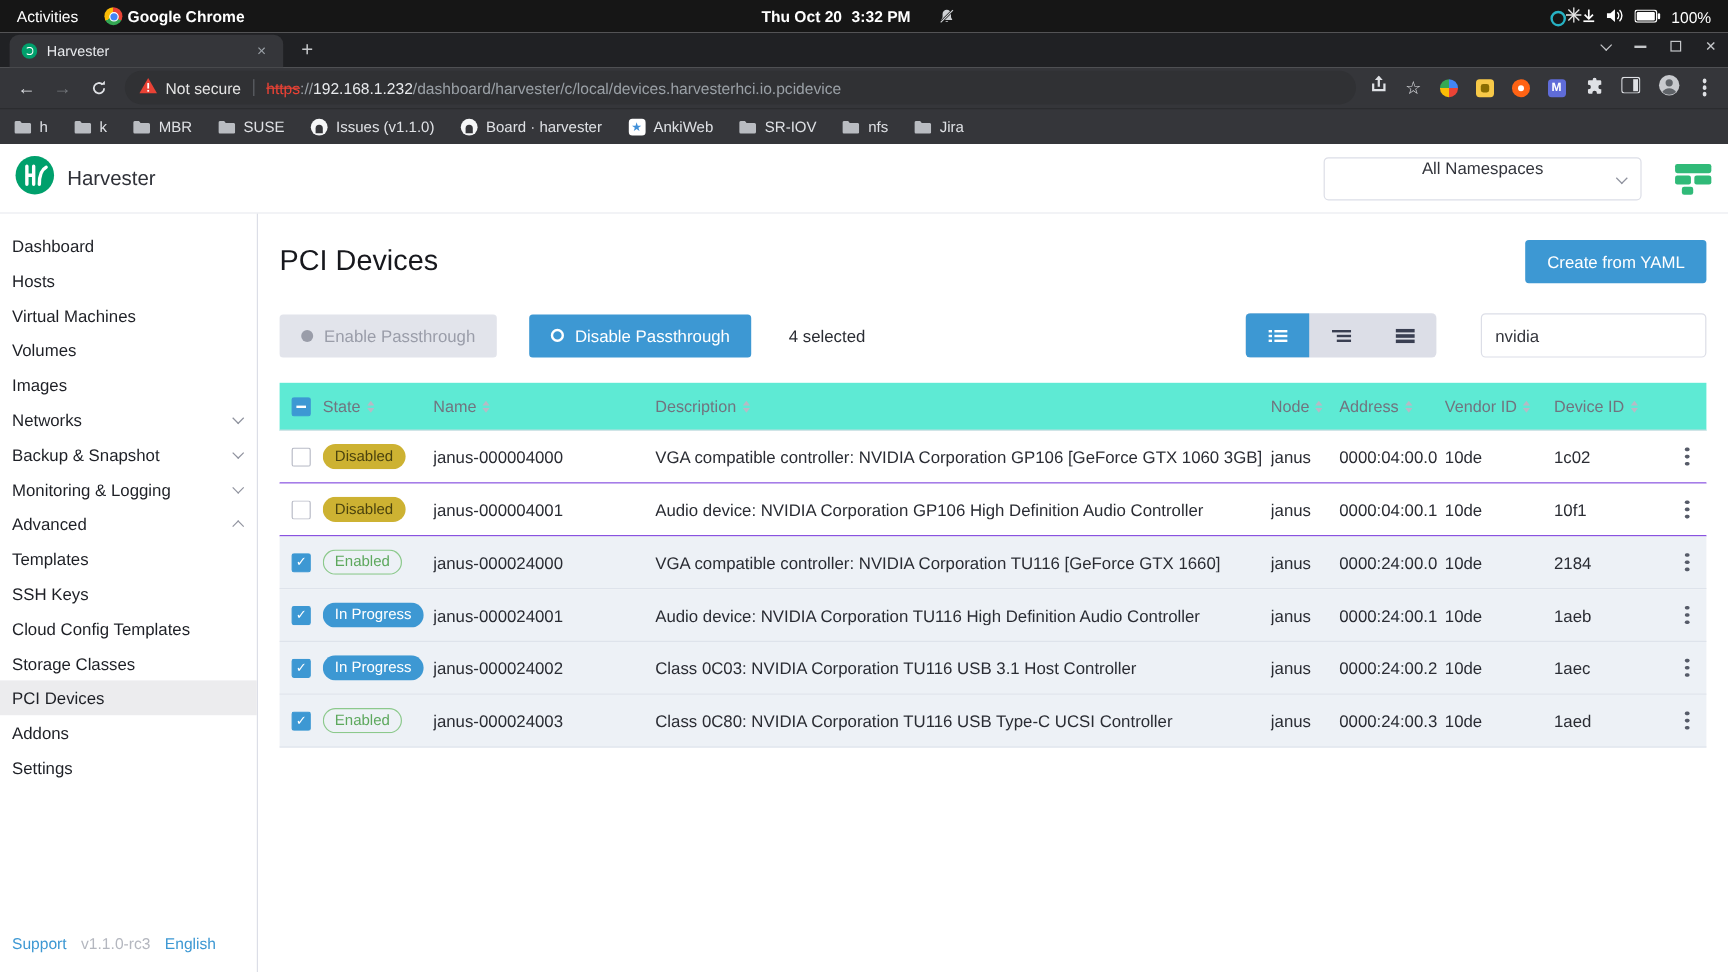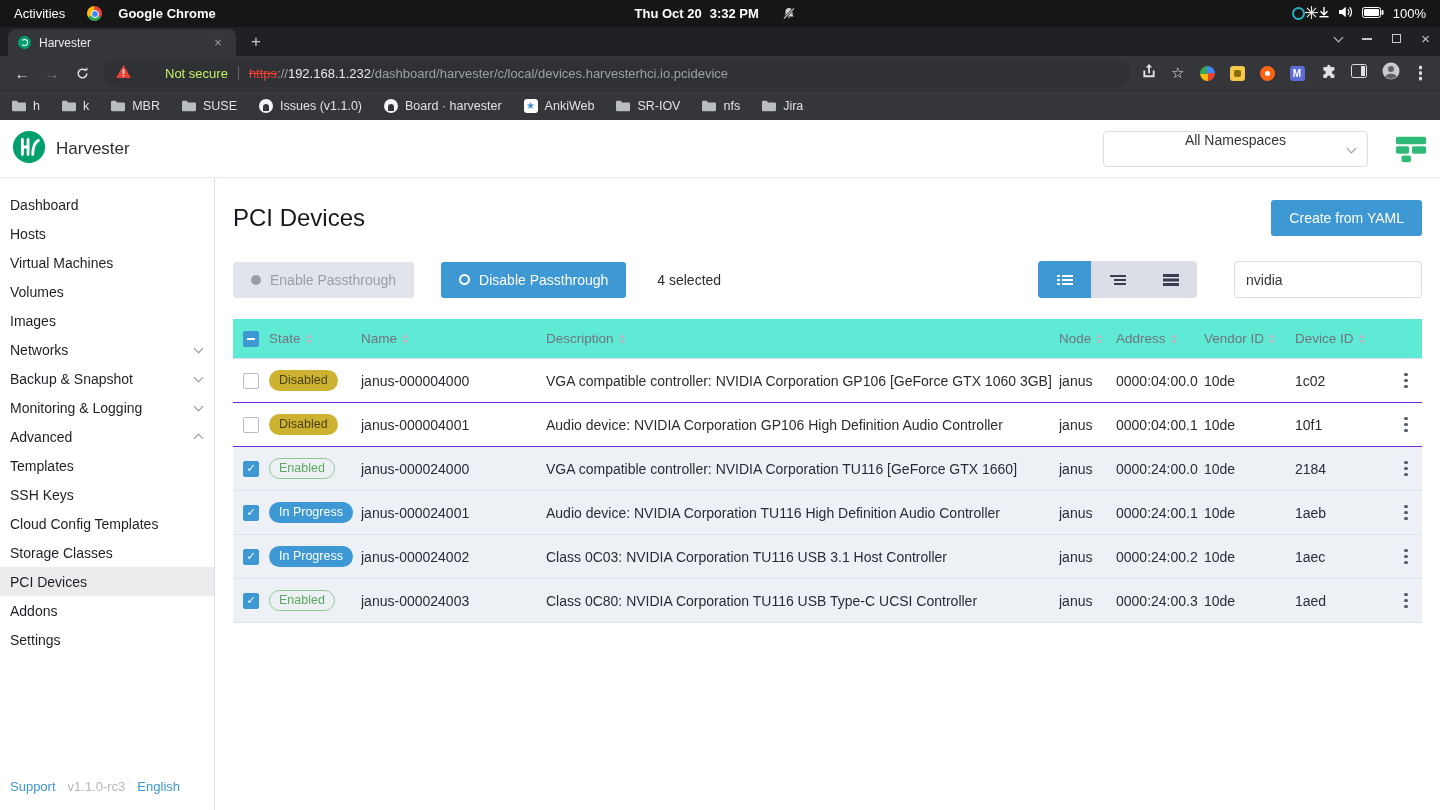--- a/index.html
+++ b/index.html
@@ -4,29 +4,29 @@
 <style>
   * { margin:0; padding:0; box-sizing:border-box; }
   html,body { width:1440px; height:810px; overflow:hidden; }
   body { font-family:"Liberation Sans", sans-serif; background:#fff; }
   .screen { width:1440px; height:810px; display:flex; flex-direction:column; }
 
   
   .os-bar { height:27px; background:#161616; color:#fff; display:flex; align-items:center;
             padding:0 14px; font-size:13px; position:relative; flex:0 0 auto; }
   .os-left { display:flex; align-items:center; gap:22px; }
-  .os-app { display:flex; align-items:center; gap:16px; font-weight:bold; }
+  .os-app { display:flex; align-items:center; gap:4px; font-weight:bold; }
   .chrome-icon { width:15px; height:15px; border-radius:50%; position:relative;
       background:conic-gradient(#ea4335 0 120deg, #34a853 120deg 240deg, #fbbc05 240deg 360deg); }
   .chrome-icon::after { content:""; position:absolute; inset:3.5px; background:#4285f4;
       border:1.5px solid #fff; border-radius:50%; }
   .os-center { position:absolute; left:50%; top:0; height:27px; transform:translateX(-53%);
       display:flex; align-items:center; gap:8px; font-weight:bold; }
   .bell { margin-left:16px; display:flex; align-items:center; }
-  .os-right { margin-left:auto; display:flex; align-items:center; }
+  .os-right { margin-left:auto; display:flex; align-items:flex-end; }
   .tray-ring { width:13px; height:13px; border-radius:50%; border:2.5px solid #27b2c4; }
   .tray-group { display:flex; align-items:center; gap:9px; }
 
   
   .tab-strip { height:29px; background:#202124; display:flex; align-items:flex-end; padding:0 8px;
       flex:0 0 auto; position:relative; }
   .tab { width:228px; height:27px; background:#35363a; border-radius:8px 8px 0 0; display:flex;
       align-items:center; gap:8px; padding:0 10px; color:#e8eaed; font-size:12px; }
   .favicon { width:13px; height:13px; border-radius:50%; background:#00a06c; position:relative; flex:0 0 auto; }
   .favicon::after { content:""; position:absolute; inset:3px; border:1.5px solid #fff; border-radius:50%;
@@ -50,21 +50,21 @@
   
   .toolbar { height:34px; background:#35363a; display:flex; align-items:center; padding:0 8px;
       flex:0 0 auto; gap:2px; }
   .nav-btn { width:28px; height:28px; display:inline-flex; align-items:center; justify-content:center;
       color:#dfe1e5; font-size:15px; }
   .i-back::before { content:"←"; }
   .i-fwd::before { content:"→"; }
   .i-fwd { color:#74777c; }
   .omnibox { flex:1; height:28px; margin:0 6px; background:#303134; border-radius:14px; display:flex;
       align-items:center; padding:0 12px; gap:7px; font-size:13px; overflow:hidden; white-space:nowrap; }
-  .not-secure { color:#bef264;margin-left:27px; }
+  .not-secure { color:#e5e5e5; }
   .ob-div { width:1px; height:14px; background:#5f6368; margin:0 3px; }
   .url-scheme { color:#e94235; text-decoration:line-through; }
   .url-sep, .url-path { color:#9aa0a6; }
   .url-host { color:#e8eaed; }
   .tb-icons { display:flex; align-items:center; gap:15px; margin:0 6px 0 4px; }
   .i-star { color:#dfe1e5; font-size:15px; }
   .i-star::before { content:"☆"; }
   .ext-pinwheel { width:15px; height:15px; border-radius:50%;
       background:conic-gradient(#4285f4 0 90deg, #ea4335 90deg 180deg, #fbbc05 180deg 270deg, #34a853 270deg 360deg); }
   .ext-gold { width:15px; height:15px; border-radius:3px; background:#f7c948; position:relative; }

